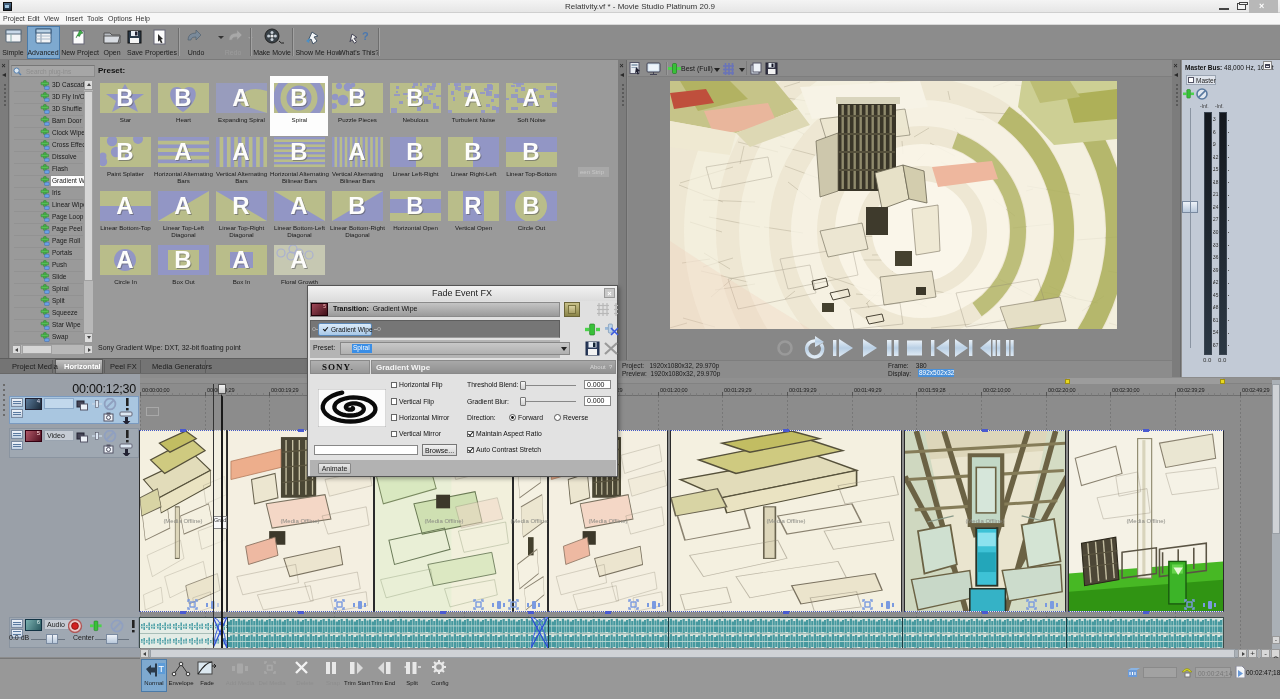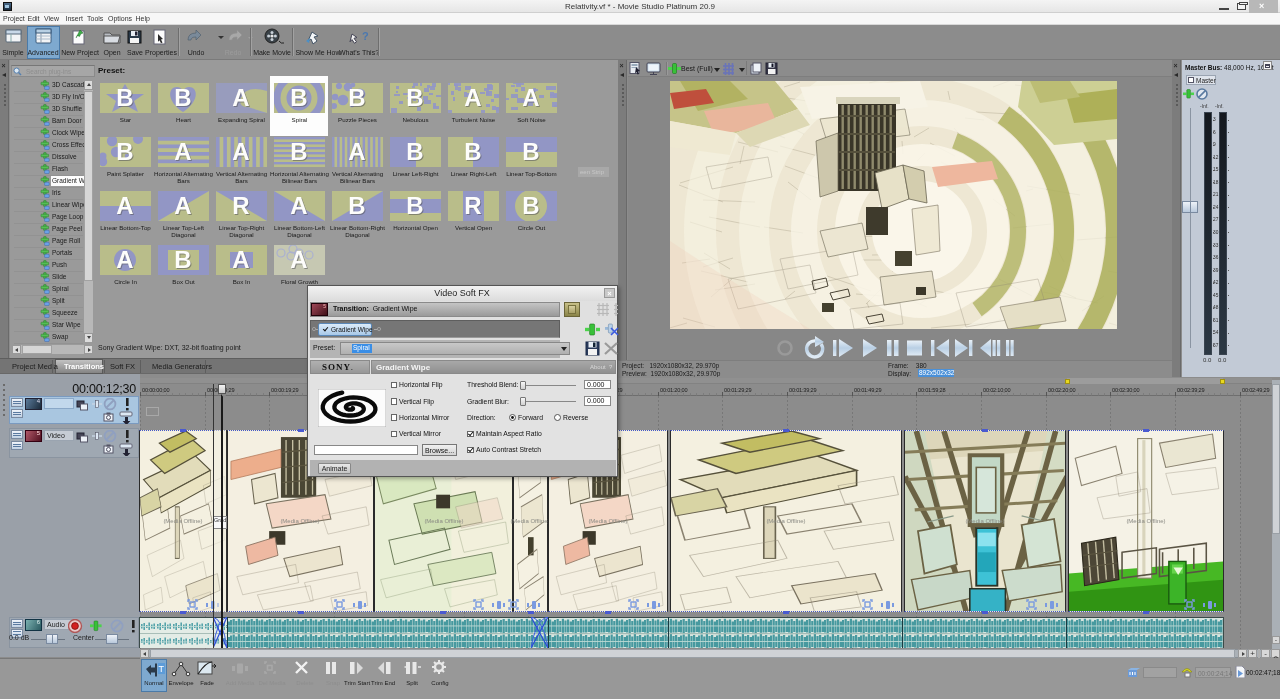--- a/index.html
+++ b/index.html
@@ -648,22 +648,22 @@
       </svg>
     </div>
 <div class="a" style="left:269px;top:278px;width:61px;font-size:6.2px;line-height:7.2px;color:#1a1a1a;text-align:center;">Floral Growth</div>
 <div style="position:absolute;left:578px;top:167px;width:31px;height:10px;background:#a8a8a8;">
       <div style="font-size:6px;color:#c8c8c8;padding:1.5px 0 0 2px;white-space:nowrap;overflow:hidden;">een Strip</div>
     </div>
 <div class="tx" style="left:98px;top:344px;font-size:7px;color:#1a1a1a;">Sony Gradient Wipe: DXT, 32-bit floating point</div>
 <div style="position:absolute;left:0;top:358px;width:618px;height:16px;background:#747474;border-top:1px solid #5e5e5e;border-bottom:1px solid #686868;"></div>
 <div style="position:absolute;left:55px;top:359px;width:48px;height:15px;background:linear-gradient(#c2c2c2,#848484);border:1px solid #5a5a5a;"></div>
 <div class="tx" style="left:12px;top:362px;font-size:7.5px;color:#1c1c1c;">Project Media</div>
-<div class="tx" style="left:64px;top:362px;font-size:7.5px;color:#fff;font-weight:bold;">Transitions</div>
-<div class="tx" style="left:110px;top:362px;font-size:7.5px;color:#1c1c1c;">Soft FX</div>
+<div class="tx" style="left:64px;top:362px;font-size:7.5px;color:#fff;font-weight:bold;">Horizontal</div>
+<div class="tx" style="left:110px;top:362px;font-size:7.5px;color:#1c1c1c;">Peel FX</div>
 <div class="tx" style="left:152px;top:362px;font-size:7.5px;color:#1c1c1c;">Media Generators</div>
 <div style="position:absolute;left:52px;top:360px;width:1px;height:13px;background:#5e5e5e;"></div>
 <div style="position:absolute;left:104px;top:360px;width:1px;height:13px;background:#5e5e5e;"></div>
 <div style="position:absolute;left:140px;top:360px;width:1px;height:13px;background:#5e5e5e;"></div>
 <div style="position:absolute;left:205px;top:360px;width:1px;height:13px;background:#5e5e5e;"></div>
 <div style="position:absolute;left:618px;top:60px;width:9px;height:320px;background:#7c7c7c;border-right:1px solid #6a6a6a;"></div>
     <div class="tx" style="left:619.5px;top:62px;font-size:7px;color:#2a2a2a;font-weight:bold;">×</div>
     <div style="position:absolute;left:620px;top:73px;width:0;height:0;border-top:2.5px solid transparent;border-bottom:2.5px solid transparent;border-right:4px solid #2a2a2a;"></div>
     <div style="position:absolute;left:621.5px;top:84px;width:2px;height:2px;background:#5a5a5a;"></div>
     <div style="position:absolute;left:621.5px;top:88px;width:2px;height:2px;background:#5a5a5a;"></div>
@@ -1577,21 +1577,21 @@
 <div style="position:absolute;left:1195px;top:667px;width:36px;height:11px;background:#a2a2a2;border:1px solid #8a8a8a;">
       <div style="font-size:6.5px;color:#777;padding:1.5px 0 0 2px;">00:00:24;14</div>
     </div>
 <svg class="a" style="left:1235px;top:666px;" width="11" height="12" viewBox="0 0 11 12">
       <path d="M1 0 H7 L10 3 V12 H1Z" fill="#f4f6f8" stroke="#889"></path>
       <path d="M3 4 L8 7.5 L3 11Z" fill="#6a9ad8"></path>
     </svg>
 <div class="tx" style="left:1246px;top:669px;font-size:6.5px;color:#111;">00:02:47;18</div>
 <div style="position:absolute;left:307px;top:285px;width:311px;height:192px;background:#e0e0e0;border:1px solid #555;box-shadow:2px 2px 4px rgba(0,0,0,.3);"></div>
 <div style="position:absolute;left:308px;top:286px;width:309px;height:15px;background:linear-gradient(#f2f2f2,#dcdcdc);"></div>
-<div class="tx" style="left:462px;top:288px;transform:translateX(-50%);font-size:9px;color:#222;">Video Soft FX</div>
+<div class="tx" style="left:462px;top:288px;transform:translateX(-50%);font-size:9px;color:#222;">Fade Event FX</div>
 <div style="position:absolute;left:604px;top:288px;width:11px;height:10px;background:#c8c8c8;border:1px solid #999;">
       <div style="font-size:7.5px;line-height:9px;text-align:center;color:#fff;font-weight:bold;">×</div>
     </div>
 <div style="position:absolute;left:310px;top:302px;width:250px;height:15px;background:linear-gradient(#c4c4c4,#9a9a9a);border:1px solid #8a8a8a;"></div>
 <div style="position:absolute;left:311px;top:303px;width:17px;height:13px;background:linear-gradient(135deg,#a04858,#401018);border:1px solid #200008;">
       <div style="font-size:5px;color:#fbb;text-align:right;line-height:5px;padding-right:1px;">5</div>
     </div>
 <div class="tx" style="left:333px;top:305px;font-size:7px;color:#111;"><b>Transition:</b>&nbsp; Gradient Wipe</div>
 <div style="position:absolute;left:564px;top:302px;width:16px;height:15px;background:linear-gradient(#c8c088,#8a8448);border:1px solid #6a6438;">
       <div style="margin:2px 3px;width:8px;height:9px;background:linear-gradient(#d8d0a0,#a8a068);border:1px solid #77713d;"></div>

